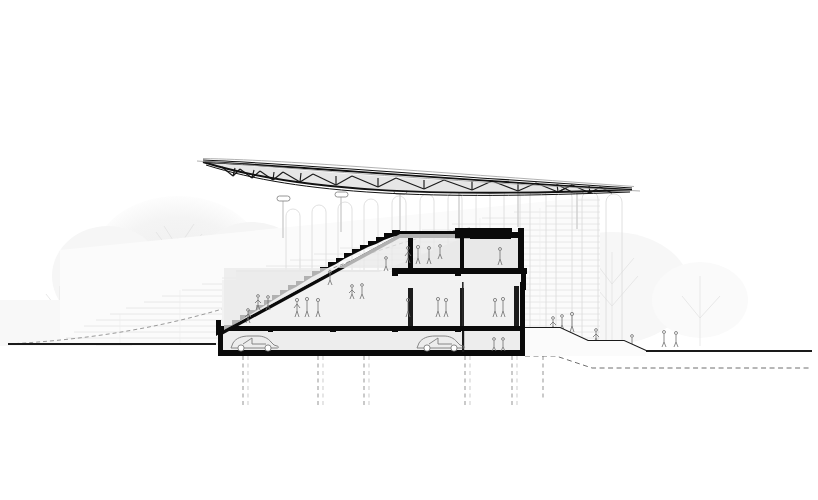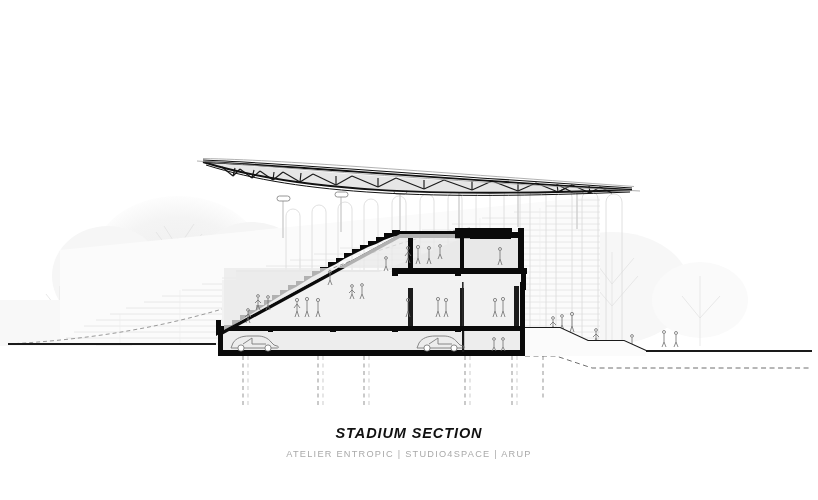--- a/index.html
+++ b/index.html
@@ -463,18 +463,14 @@
       <path d="M525,356 L556,356 L592,368 L812,368"></path>
       <path d="M525,352 L545,352"></path>
     </g>
 
     <g>
       <path d="M525,328 L560,328 L588,341 L624,341 L646,351 L646,356 L525,356 Z" fill="#fbfbfb"></path>
     </g>
 
   </svg>
 
-  <div class="caption-block">
-    <p class="dwg-title">STADIUM SECTION</p>
-    <p class="dwg-credits">ATELIER ENTROPIC | STUDIO4SPACE | ARUP</p>
-  </div>
 
 </div>
 
 </body></html>

